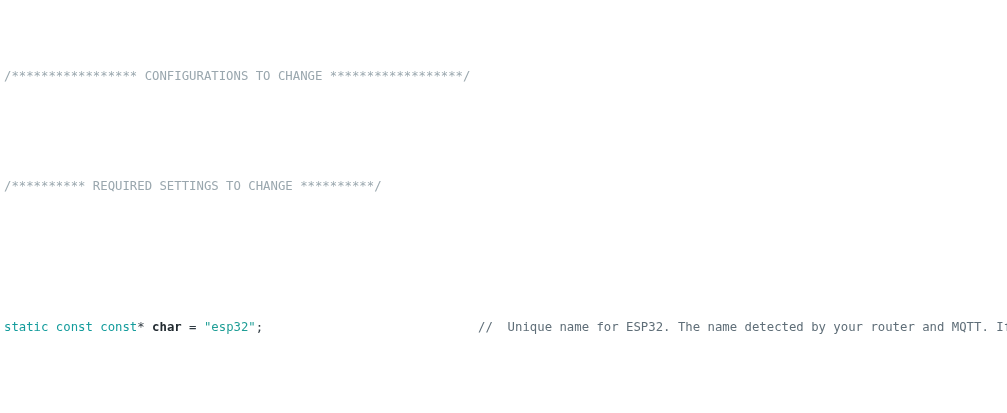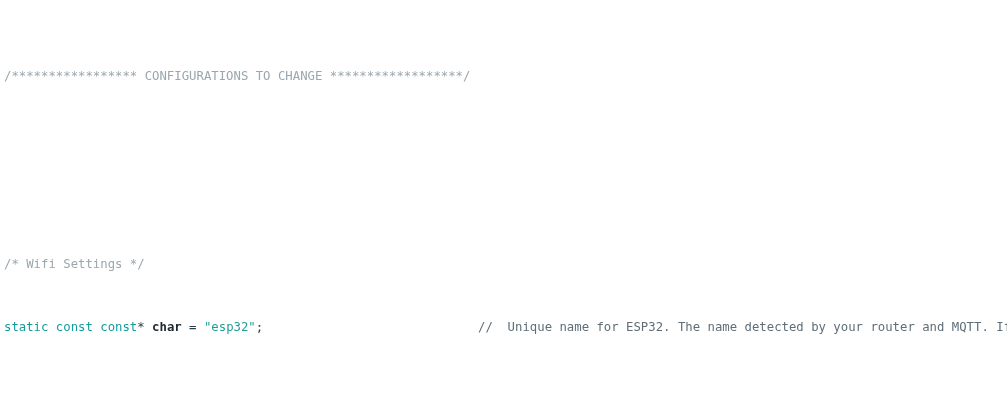--- a/index.html
+++ b/index.html
@@ -59,24 +59,24 @@
 </head>
 <body>
 
 <div id="editor">
   <div class="code-area">
 
     
     <div class="line"><span class="cmt">/***************** CONFIGURATIONS TO CHANGE ******************/</span></div>
     <div class="line blank"></div>
     
+    <div class="line"><span class="cmt">/********** REQUIRED SETTINGS TO CHANGE **********/</span></div>
     <div class="line blank"></div>
 
     
-    <div class="line"><span class="cmt">/* Wifi Settings */</span></div>
 
     <div class="line"><span class="kw">static const </span><span class="type">const</span><span class="op">* </span><span class="id">char</span><span class="op"> = </span><span class="str">"esp32"</span><span class="punct">;</span><span class="ccol">//  Unique name for ESP32. The name detected by your router and MQTT. If you are usi</span></div>
 
     
 
     
 
     
 
     

